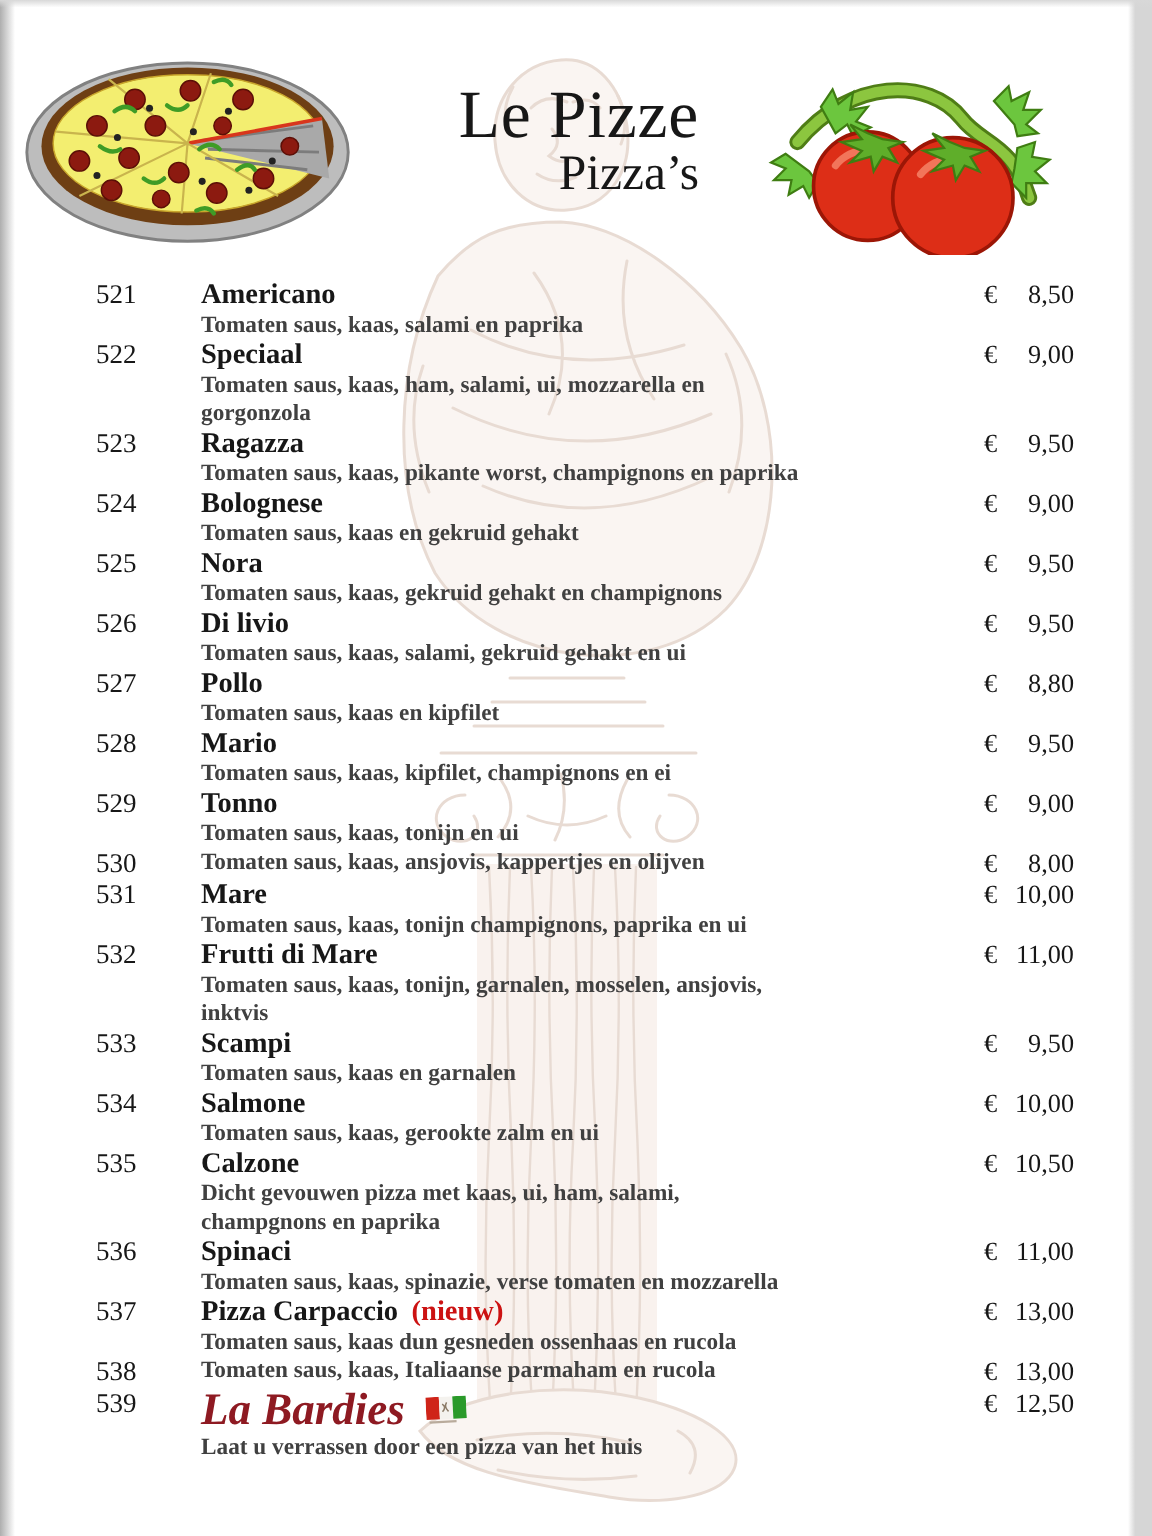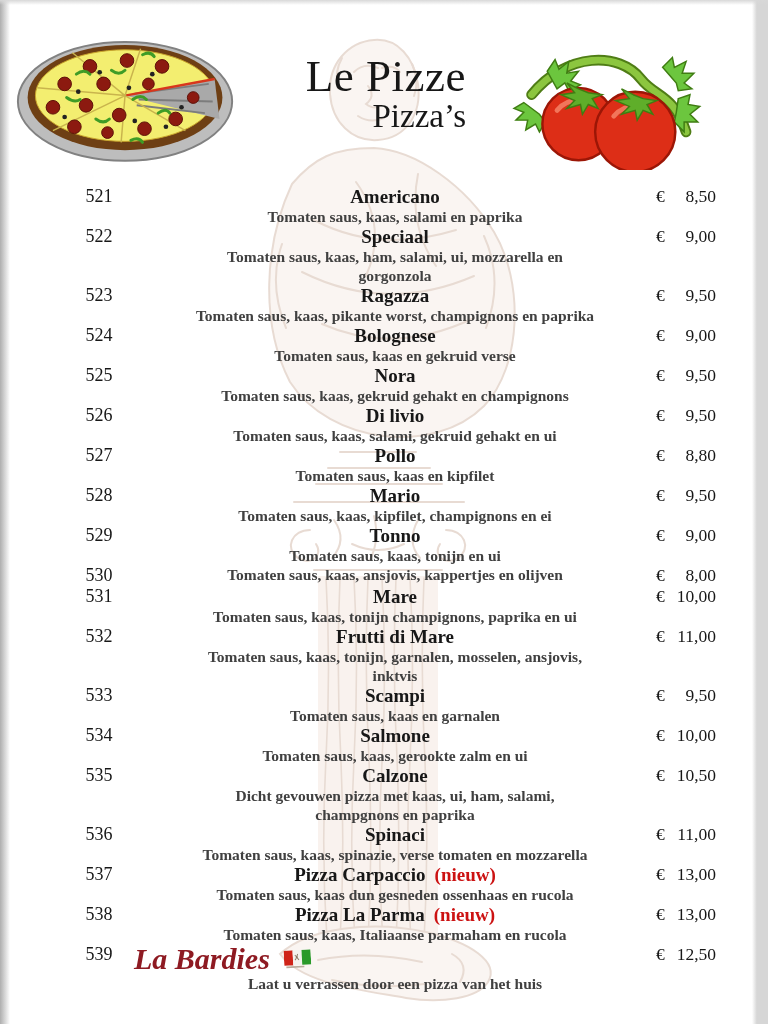--- a/index.html
+++ b/index.html
@@ -20,21 +20,21 @@
   .watermark{position:absolute;left:222px;top:24px;width:312px;height:994px;z-index:0;opacity:.6;}
 
   .pizza-art{position:absolute;left:14px;top:33px;width:224px;height:132px;z-index:2;}
   .tomato-art{position:absolute;left:494px;top:38px;width:216px;height:132px;z-index:2;}
 
   .title-block{position:absolute;left:236px;top:52px;width:230px;text-align:right;z-index:3;}
   .title-main{font-size:45px;line-height:48px;font-weight:400;letter-spacing:.5px;}
   .title-sub{font-size:33px;line-height:32px;font-weight:400;}
 
   .menu{position:absolute;left:0;top:186px;width:768px;z-index:3;}
-  .row{display:flex;align-items:flex-start;padding:0 52px 0 64px;text-align:center;}
+  .row{display:flex;align-items:flex-start;padding:0 52px 0 64px;}
   .num{width:70px;flex:0 0 70px;font-size:18px;line-height:21px;}
   .mid{flex:1 1 auto;min-width:0;}
   .nm{font-size:19px;line-height:21px;font-weight:700;}
   .ds{font-size:15.5px;line-height:19px;font-weight:600;color:#404040;white-space:pre-line;}
   .pr{flex:0 0 60px;width:60px;display:flex;justify-content:space-between;
       font-size:17.5px;line-height:21px;}
   .new{color:#cc1212;font-weight:700;margin-left:9px;}
   .special .nm{color:#8e1a22;font-style:italic;font-size:30px;line-height:30px;
       display:flex;align-items:center;}
   .flag-icon{display:inline-block;margin-left:14px;transform:rotate(-3deg);line-height:0;}
@@ -176,21 +176,21 @@
       </div>
       <div class="pr">
         <span>€</span>
         <span>9,50</span>
       </div>
     </div>
     <div class="row">
       <div class="num">524</div>
       <div class="mid">
         <div class="nm"><span>Bolognese</span></div>
-        <div class="ds">Tomaten saus, kaas en gekruid verse</div>
+        <div class="ds">Tomaten saus, kaas en gekruid gehakt</div>
       </div>
       <div class="pr">
         <span>€</span>
         <span>9,00</span>
       </div>
     </div>
     <div class="row">
       <div class="num">525</div>
       <div class="mid">
         <div class="nm"><span>Nora</span></div>
@@ -330,21 +330,20 @@
         <div class="ds">Tomaten saus, kaas dun gesneden ossenhaas en rucola</div>
       </div>
       <div class="pr">
         <span>€</span>
         <span>13,00</span>
       </div>
     </div>
     <div class="row">
       <div class="num">538</div>
       <div class="mid">
-        <div class="nm"><span>Pizza La Parma</span><span class="new">(nieuw)</span></div>
         <div class="ds">Tomaten saus, kaas, Italiaanse parmaham en rucola</div>
       </div>
       <div class="pr">
         <span>€</span>
         <span>13,00</span>
       </div>
     </div>
     <div class="row special">
       <div class="num">539</div>
       <div class="mid">

